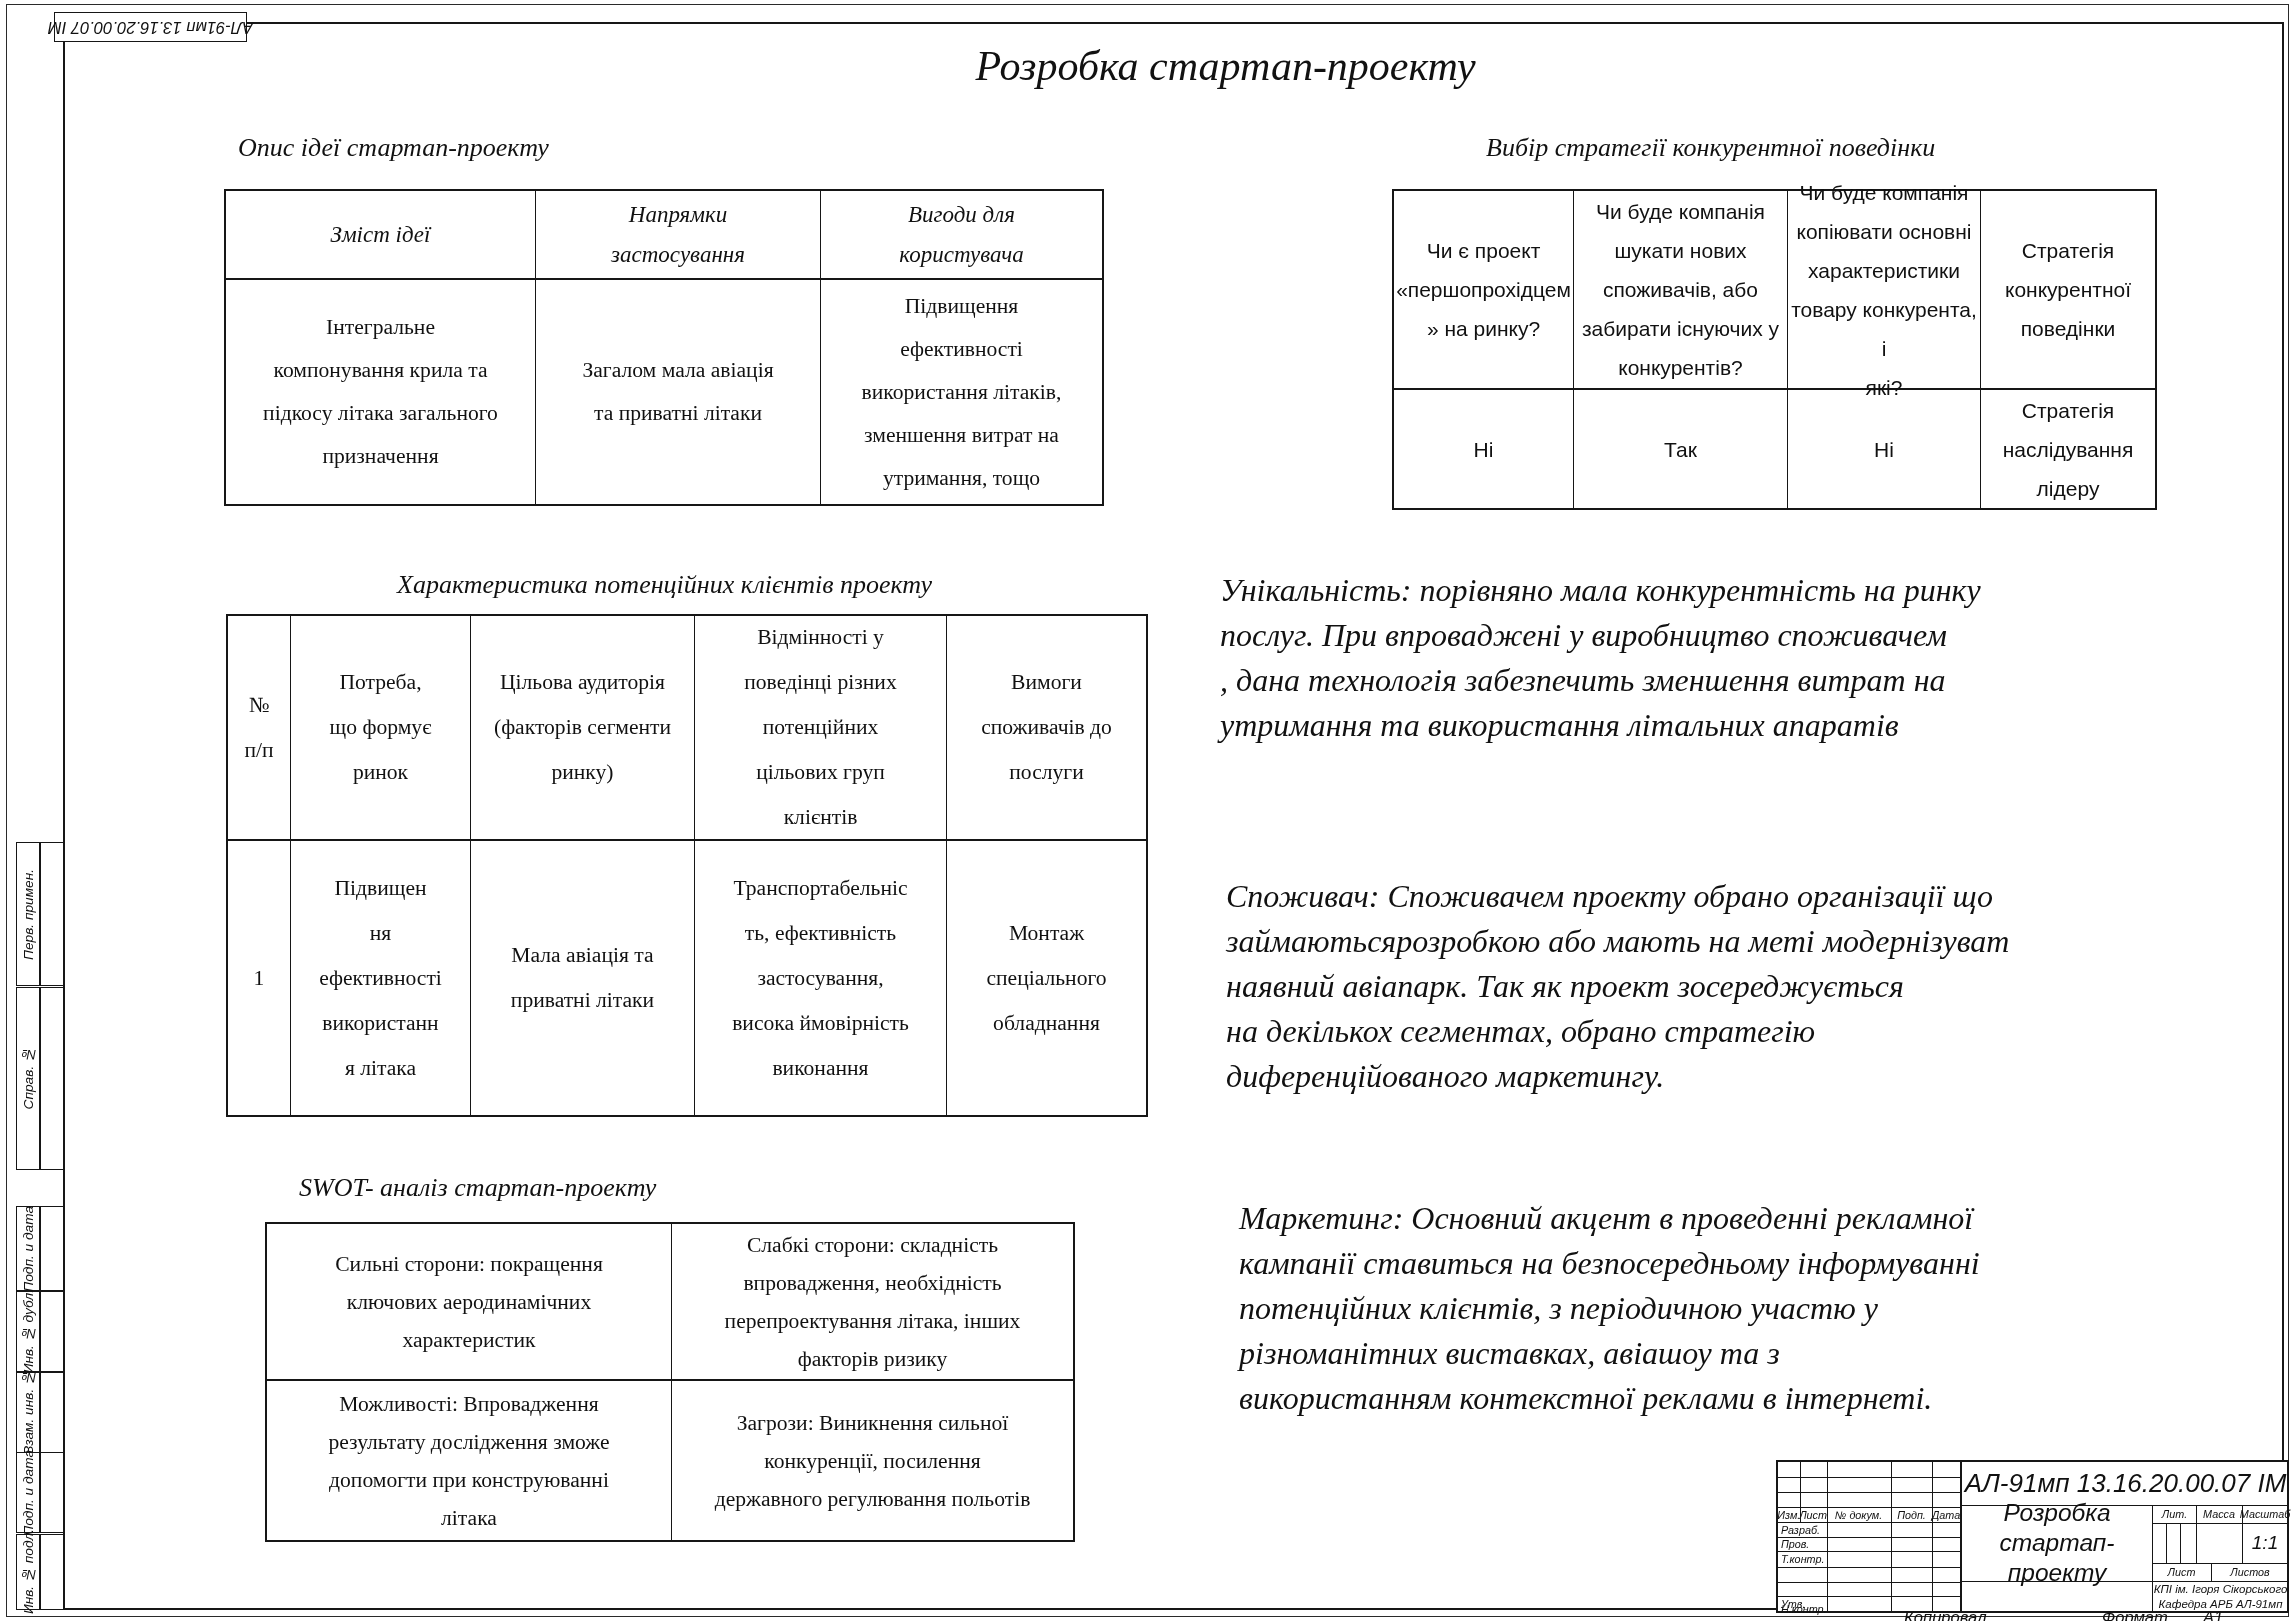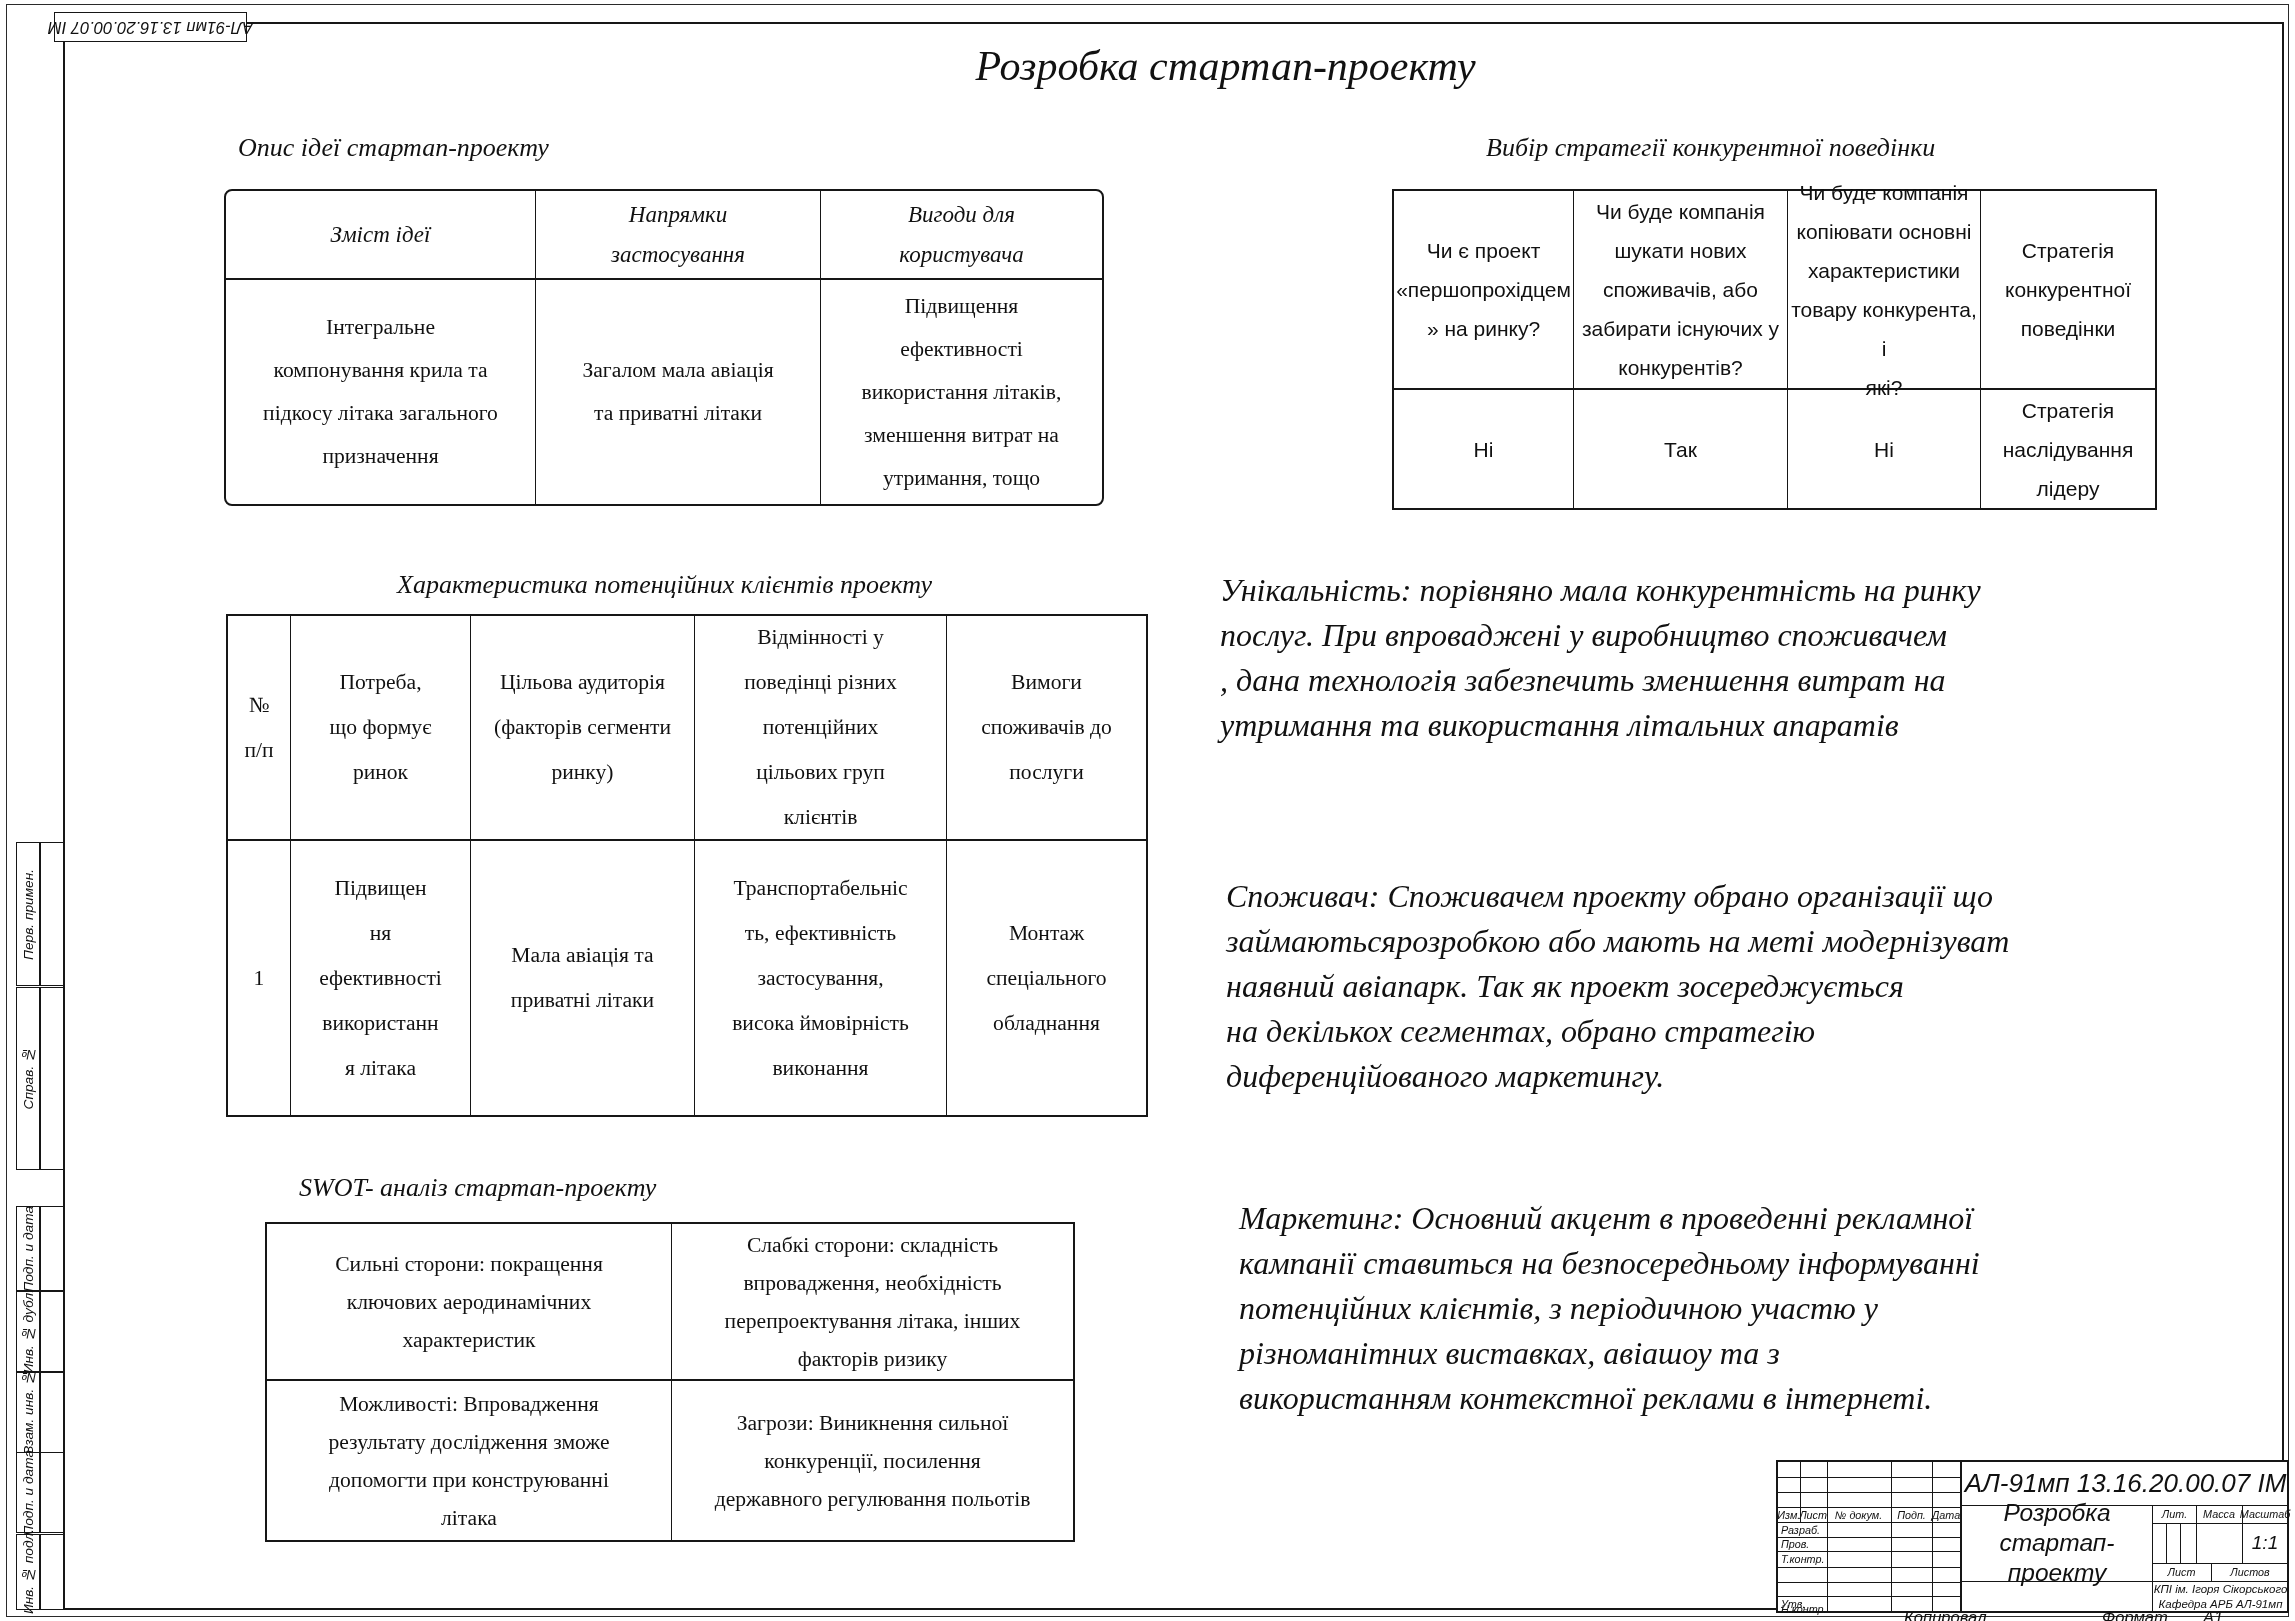--- a/index.html
+++ b/index.html
@@ -27,21 +27,21 @@
 
   
   .tbl{position:absolute;display:grid;border:2.9px solid #161616;background:#fff;}
   .c{border-right:1.4px solid #161616;border-bottom:1.4px solid #161616;box-sizing:border-box;
      display:flex;align-items:center;justify-content:center;text-align:center;
      white-space:pre-line;padding:2.9px;}
   .c.lc{border-right:none;}
   .c.lr{border-bottom:none;}
   .c.hb{border-bottom:2.9px solid #161616;}
 
-  .t-idea{left:224px;top:189px;grid-template-columns:310px 285px 281px;grid-template-rows:89px 224px;border-radius:8px;}
+  .t-idea{left:224px;top:189px;grid-template-columns:310px 285px 281px;grid-template-rows:89px 224px;}
   .t-idea .c{font-size:21.6px;line-height:43px;}
   .t-idea .hcell{font-style:italic;font-size:23px;line-height:40px;}
 
   .t-strategy{left:1392px;top:189px;grid-template-columns:180px 214px 193px 174px;grid-template-rows:199px 118px;
         font-family:"Liberation Sans","DejaVu Sans",sans-serif;}
   .t-strategy .c{font-size:21px;line-height:39px;}
 
   .t-clients{left:226px;top:614px;grid-template-columns:63px 180px 224px 252px 199px;grid-template-rows:225px 274px;}
   .t-clients .c{font-size:21.6px;line-height:45px;}
 

